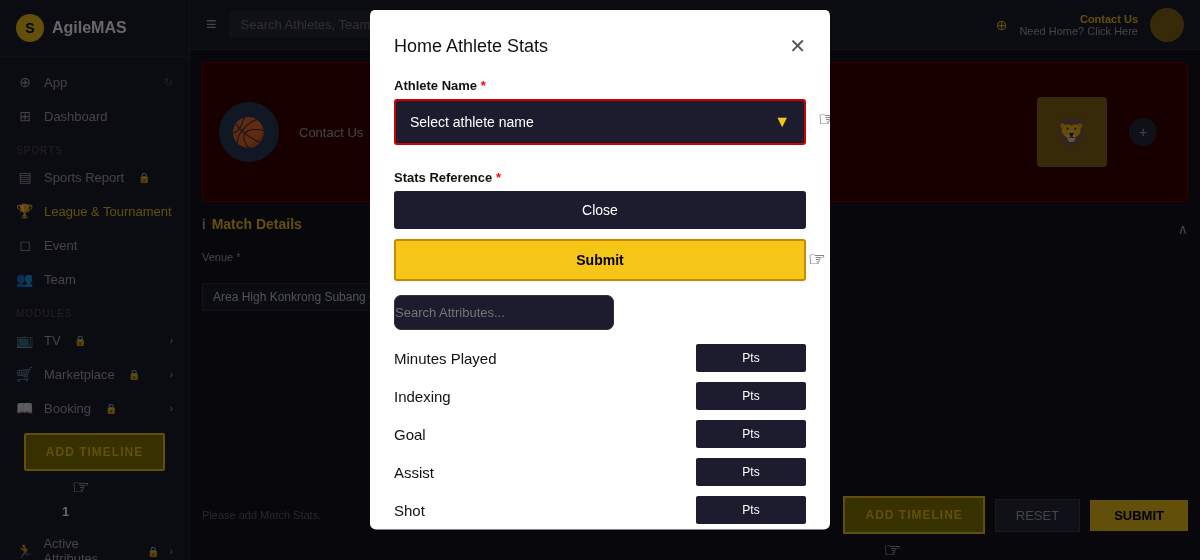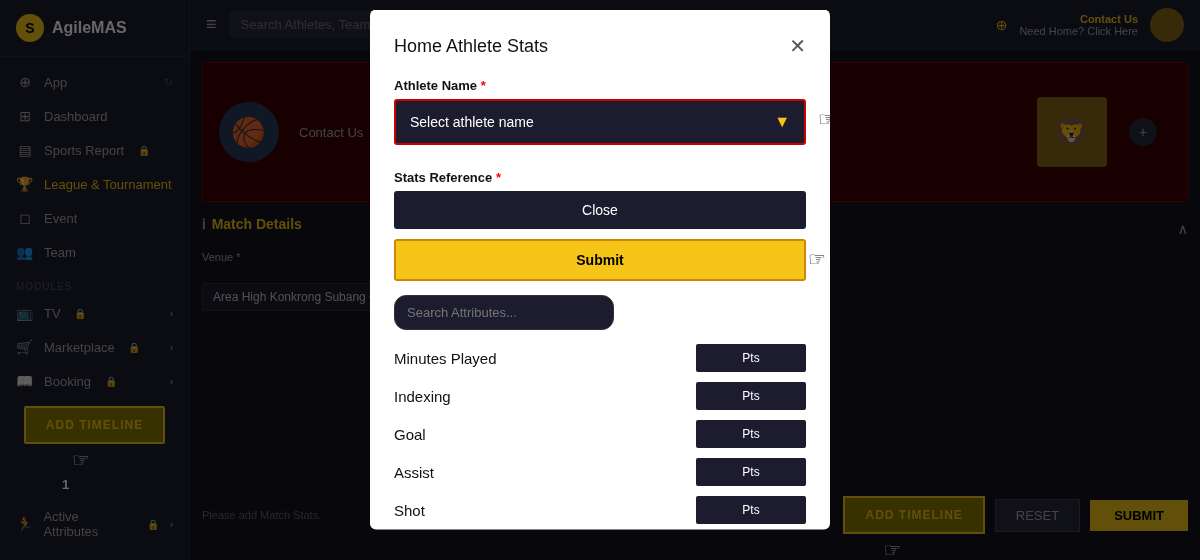--- a/index.html
+++ b/index.html
@@ -139,22 +139,22 @@
     .modal-close-btn {
       width: 100%; padding: 11px; background: #1c1c2e; color: #fff;
       border: none; font-size: 14px; cursor: pointer; border-radius: 3px; margin-bottom: 10px;
     }
     .modal-submit-btn {
       width: 100%; padding: 11px; background: #f5c518; color: #000;
       border: 2px solid #cc8800; font-size: 14px; font-weight: bold; cursor: pointer; border-radius: 3px; margin-bottom: 14px;
     }
 
     .search-attributes {
-      width: 220px; padding: 9px 12px; background: #1c1c2e; color: #aaa;
-      border: 1px solid #333; font-size: 13px; border-radius: 12px; margin-bottom: 14px;
+      width: 220px; padding: 9px 0; background: #1c1c2e; color: #aaa;
+      border: 1px solid #333; font-size: 13px; border-radius: 7px; margin-bottom: 14px;
     }
 
     .stats-row {
       display: flex; align-items: center; justify-content: space-between;
       margin-bottom: 10px;
     }
     .stats-label { font-size: 15px; color: #111; width: 120px; }
     .pts-btn {
       padding: 7px 24px; background: #1c1c2e; color: #fff;
       border: none; font-size: 12px; cursor: pointer; border-radius: 2px; width: 110px; text-align: center;
@@ -175,20 +175,21 @@
   <div class="sidebar-nav">
     <div class="nav-item">
       <span class="nav-icon">⊕</span>
       <span>App</span>
       <span style="margin-left:auto;font-size:11px;color:#555;">↻</span>
     </div>
     <div class="nav-item">
       <span class="nav-icon">⊞</span>
       <span>Dashboard</span>
     </div>
+    <div class="nav-section-label">Sports</div>
     <div class="nav-item">
       <span class="nav-icon">▤</span>
       <span>Sports Report</span>
       <span style="margin-left:4px;font-size:10px;color:#555;">🔒</span>
     </div>
     <div class="nav-item active">
       <span class="nav-icon">🏆</span>
       <span>League &amp; Tournament</span>
     </div>
     <div class="nav-item">

